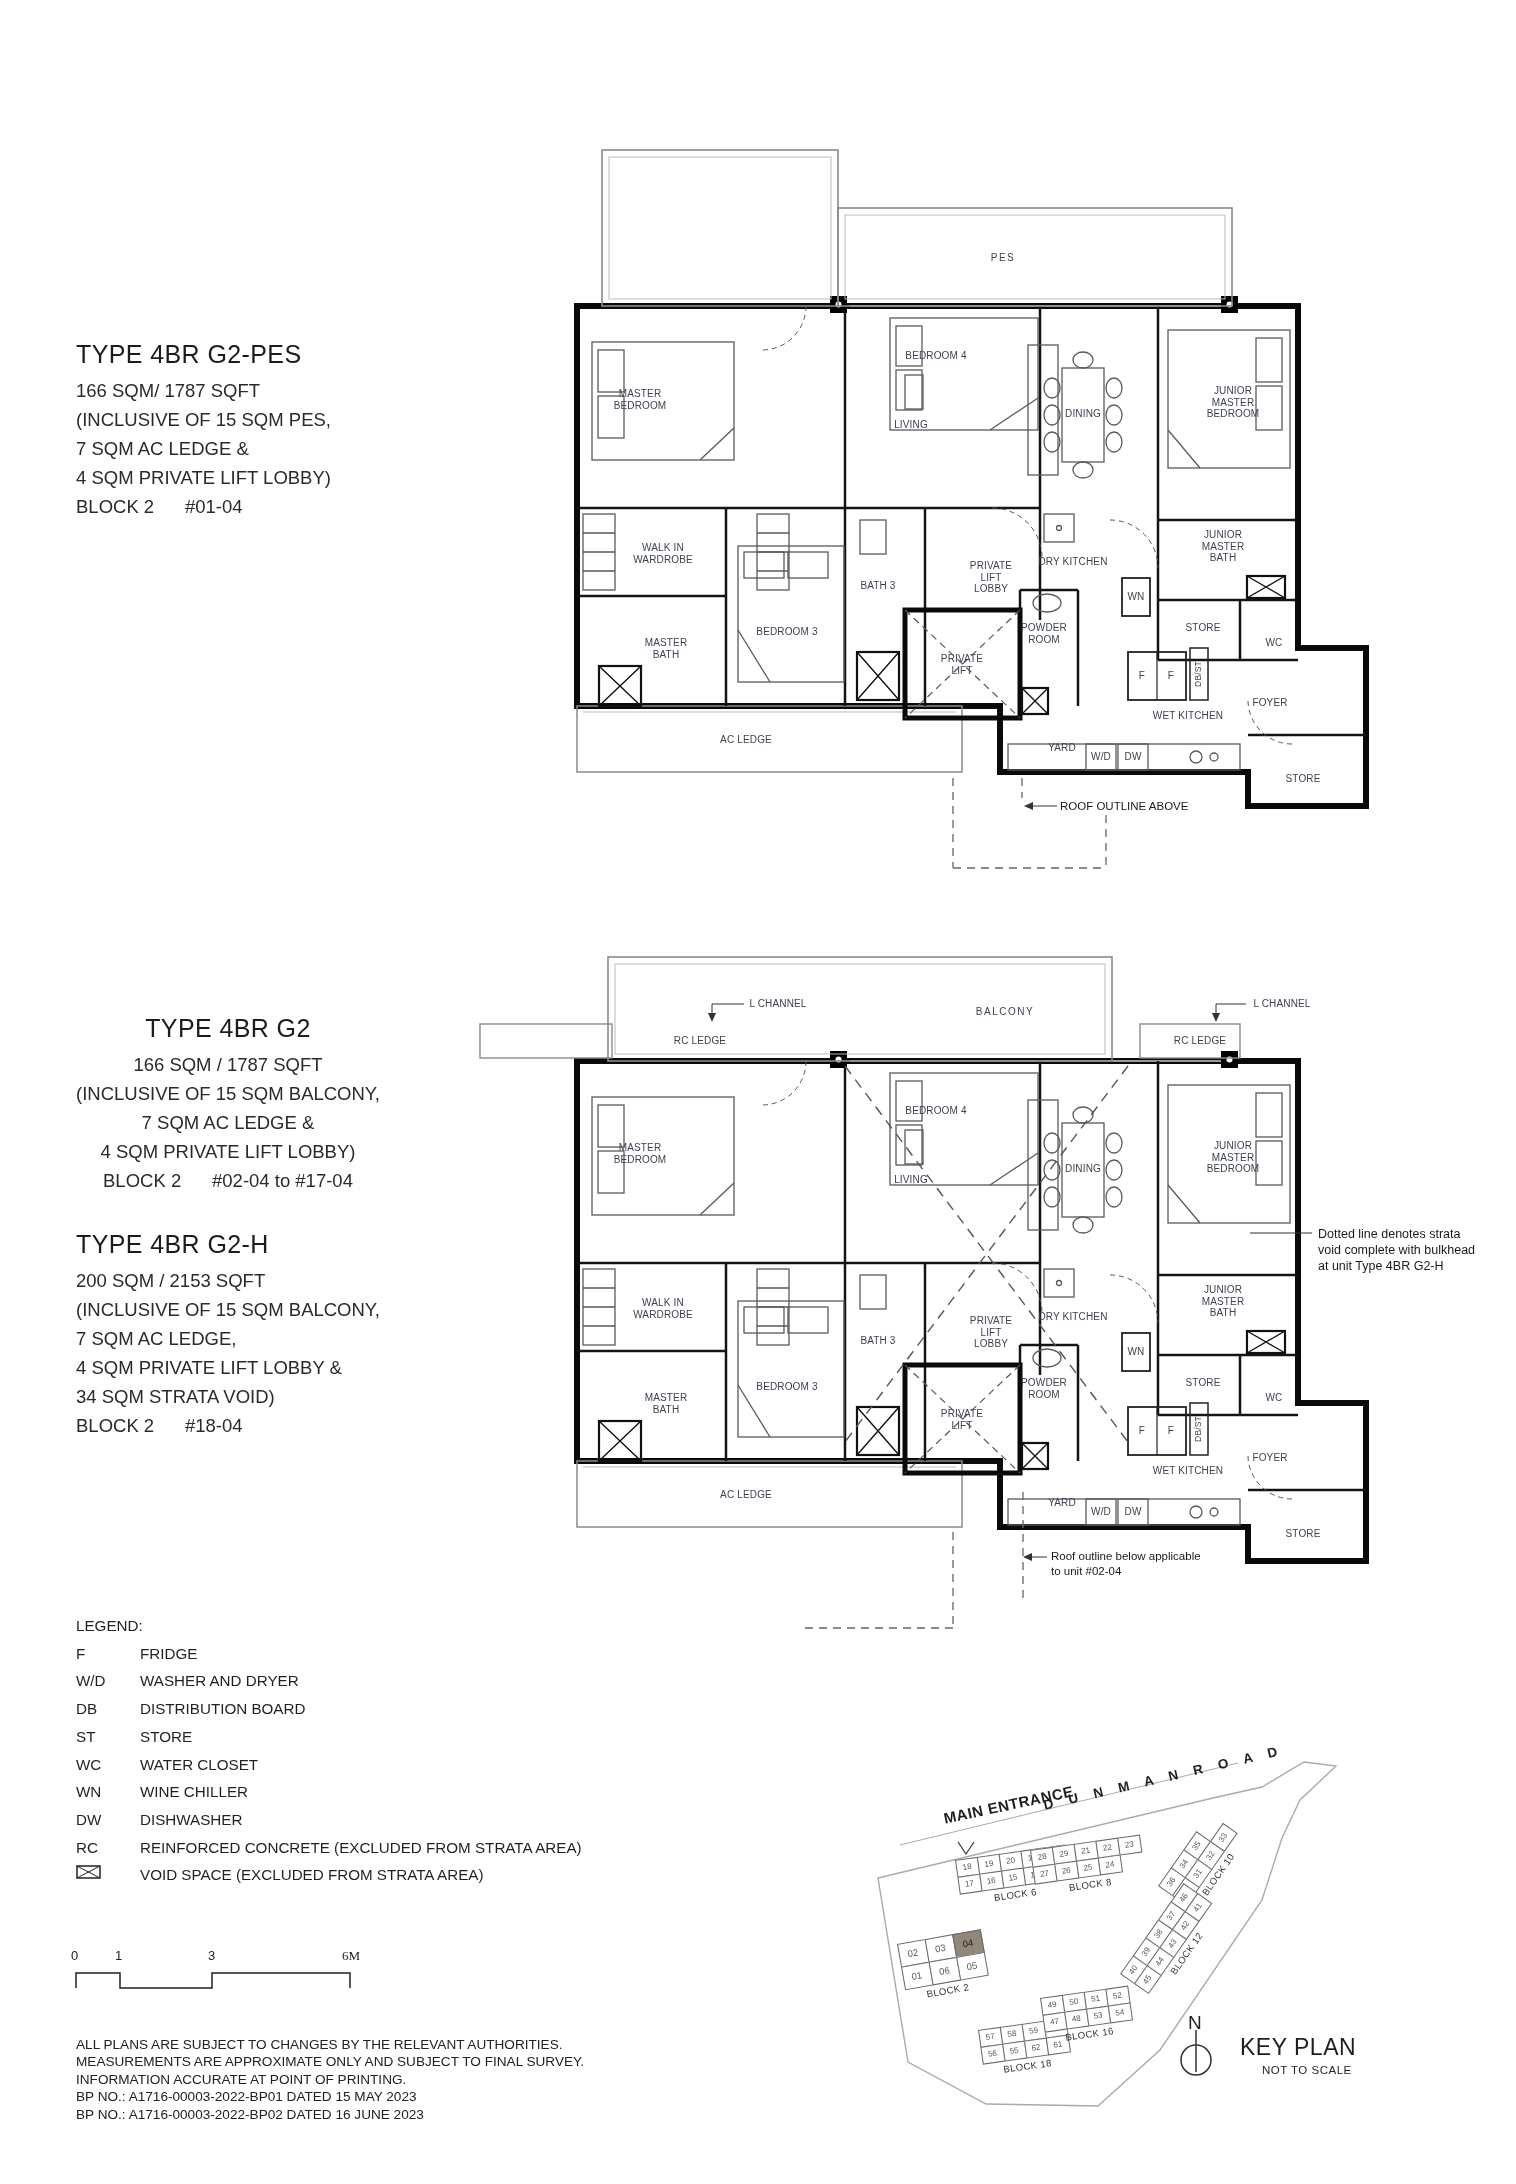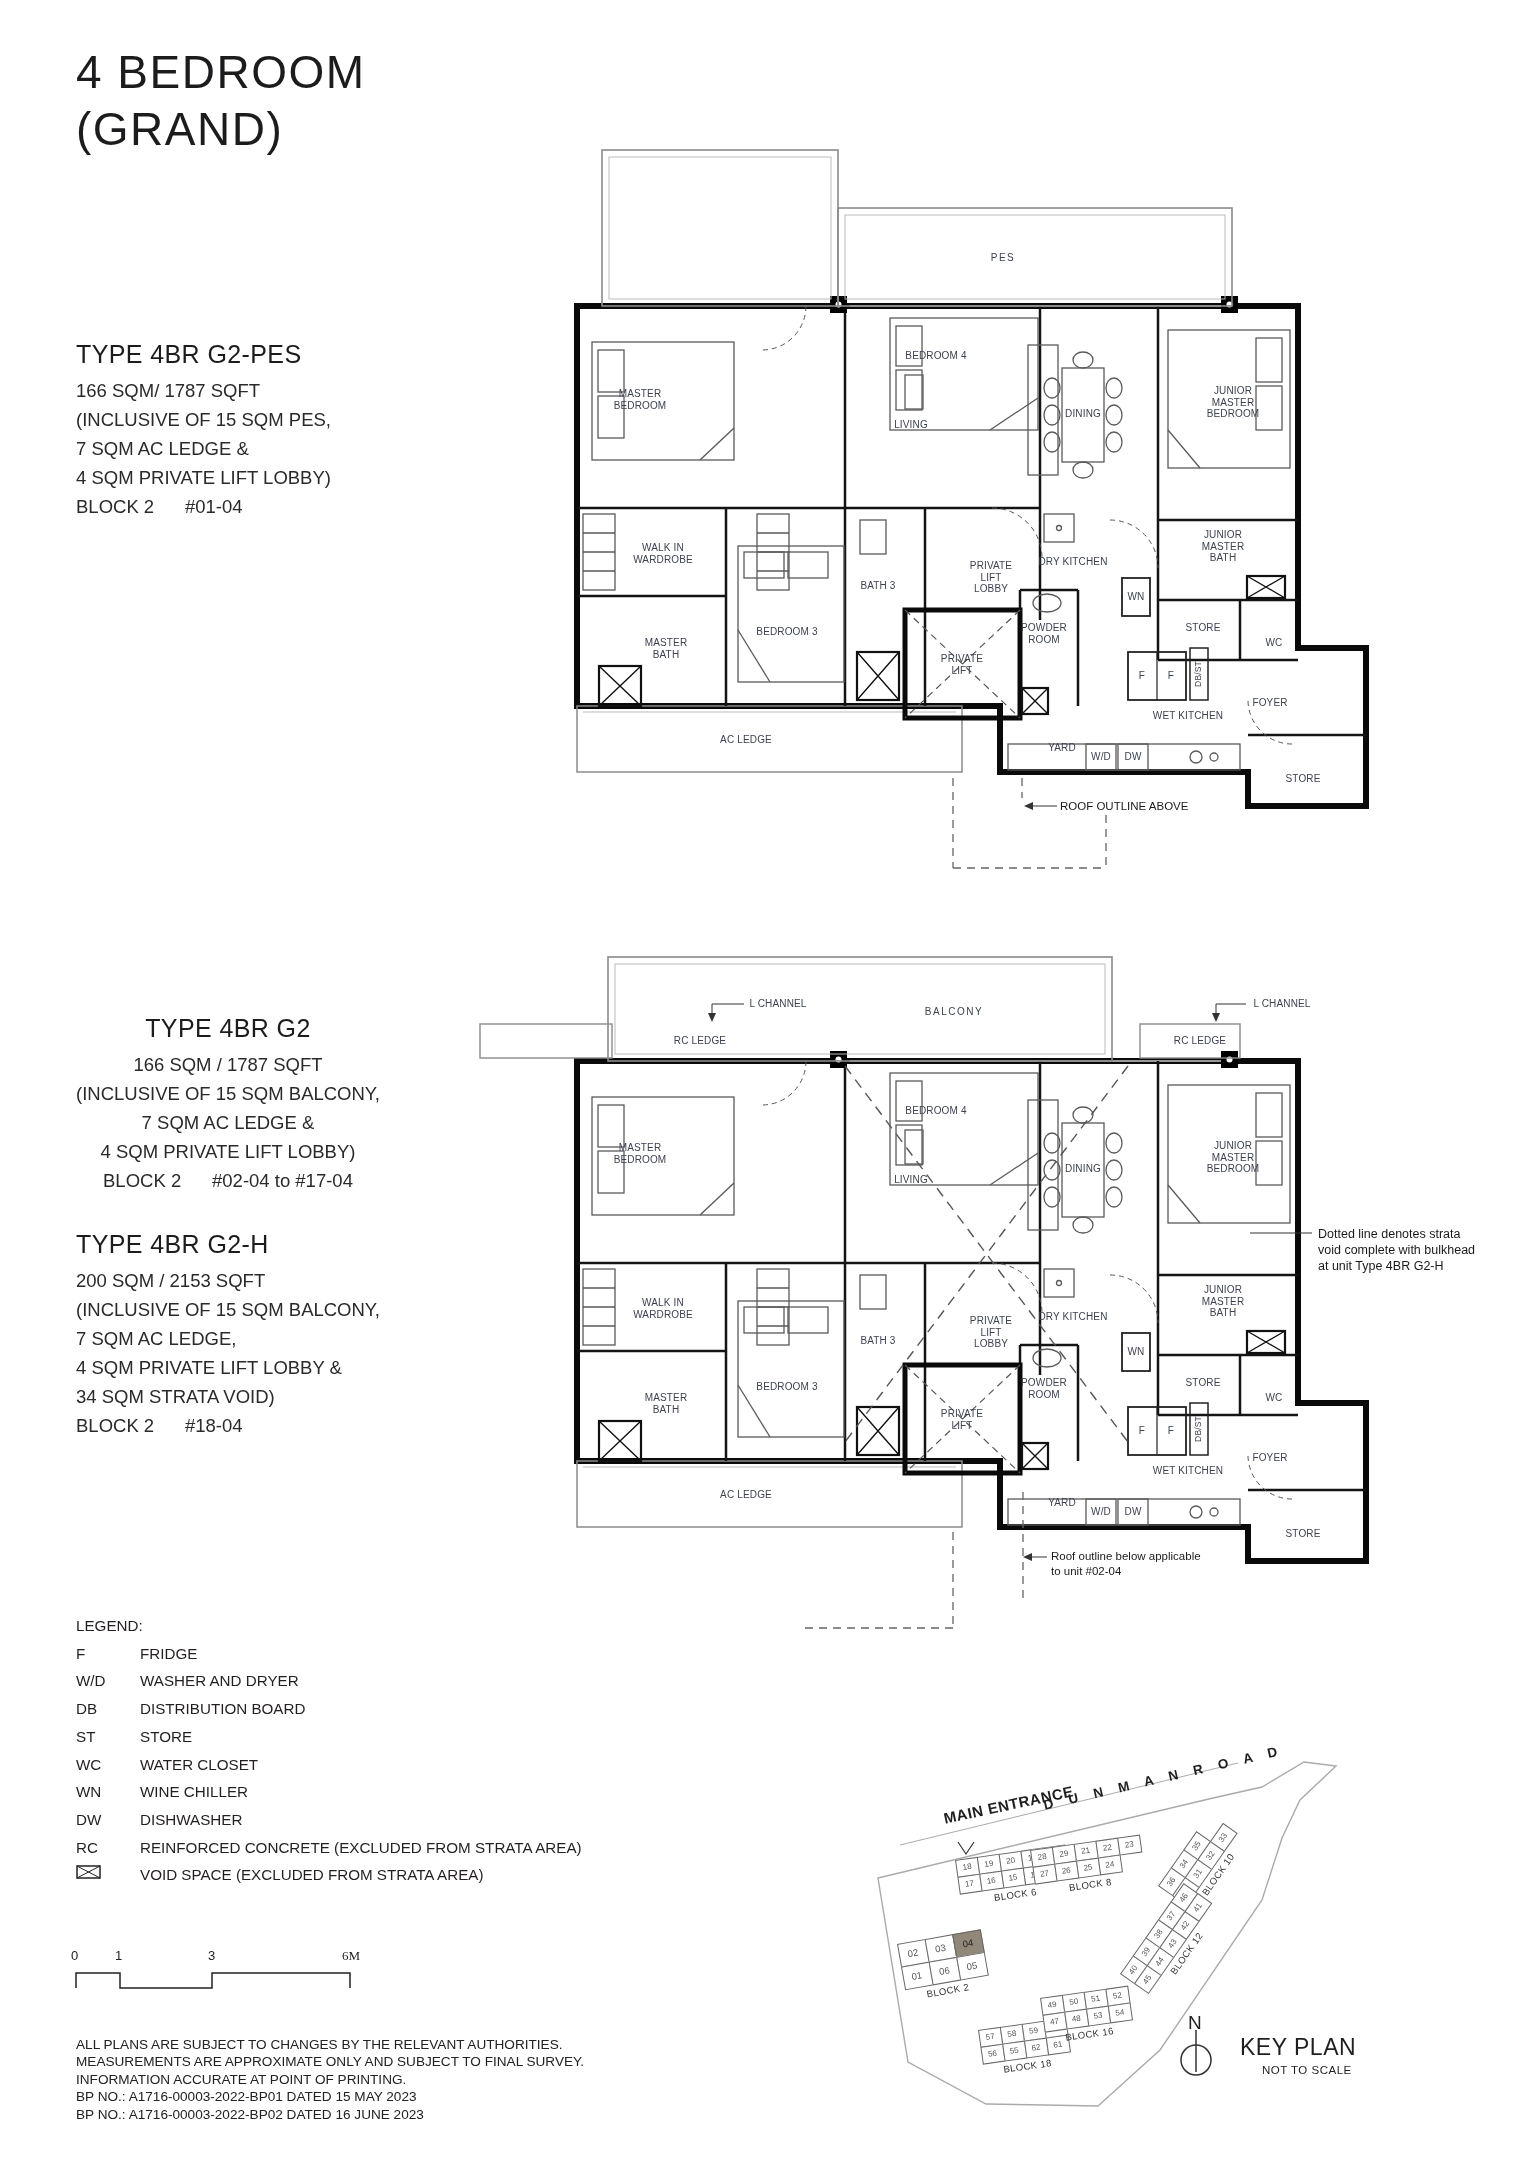--- a/index.html
+++ b/index.html
@@ -145,22 +145,20 @@
 
     <g>
       <path d="M878,1878 L1213,1798 L1262,1787 L1304,1762 L1336,1766 L1300,1800 L1282,1838 L1262,1900 L1160,2050 L1098,2106 L986,2104 L908,2062 Z" fill="none" stroke="#aaaaaa" stroke-width="1.4"></path>
       <path d="M900,1845 L1238,1763" stroke="#aaaaaa" stroke-width="1" fill="none"></path>
       <path d="M958,1842 L966,1854 L974,1842" fill="none" stroke="#333" stroke-width="1.2"></path>
       <circle cx="1196" cy="2060" r="15" fill="none" stroke="#333" stroke-width="1.5"></circle>
       <line x1="1196" y1="2030" x2="1196" y2="2072" stroke="#333" stroke-width="1.5"></line>
     </g>
   </svg>
 
-  <div class="title">4 BEDROOM
-(GRAND)</div>
 
   <div class="tblock" style="top:340px;">
     <h2>TYPE 4BR G2-PES</h2>
     <p>166 SQM/ 1787 SQFT</p>
     <p>(INCLUSIVE OF 15 SQM PES,</p>
     <p>7 SQM AC LEDGE &amp;</p>
     <p>4 SQM PRIVATE LIFT LOBBY)</p>
     <p>BLOCK 2      #01-04</p>
   </div>
 
@@ -217,21 +215,21 @@
   <div class="rl rot" style="left:1199px;top:674px;">DB/ST</div>
   <div class="rl" style="left:1270px;top:703px;">FOYER</div>
   <div class="rl" style="left:1188px;top:716px;">WET KITCHEN</div>
   <div class="rl" style="left:1062px;top:748px;">YARD</div>
   <div class="rl" style="left:1101px;top:757px;">W/D</div>
   <div class="rl" style="left:1133px;top:757px;">DW</div>
   <div class="rl" style="left:1303px;top:779px;">STORE</div>
   <div class="rl" style="left:746px;top:740px;">AC LEDGE</div>
   <div class="note" style="left:1060px;top:799px;">ROOF OUTLINE ABOVE</div>
 
-  <div class="rl sp" style="left:944px;top:1012px;padding-left:20px;">BALCONY</div>
+  <div class="rl sp" style="left:995px;top:1012px;padding-left:20px;">BALCONY</div>
   <div class="rl" style="left:778px;top:1004px;">L CHANNEL</div>
   <div class="rl" style="left:1282px;top:1004px;">L CHANNEL</div>
   <div class="rl" style="left:700px;top:1041px;">RC LEDGE</div>
   <div class="rl" style="left:1200px;top:1041px;">RC LEDGE</div>
   <div class="rl" style="left:640px;top:1153px;">MASTER
 BEDROOM</div>
   <div class="rl" style="left:936px;top:1111px;">BEDROOM 4</div>
   <div class="rl" style="left:911px;top:1180px;">LIVING</div>
   <div class="rl" style="left:1083px;top:1169px;">DINING</div>
   <div class="rl" style="left:1233px;top:1157px;">JUNIOR

